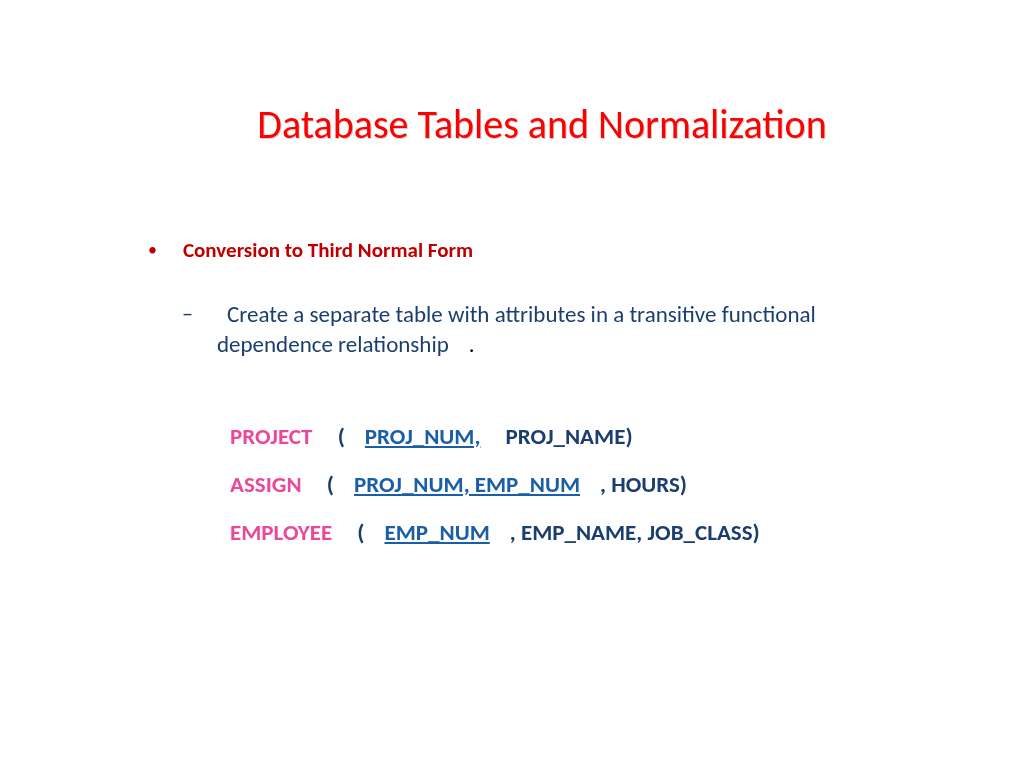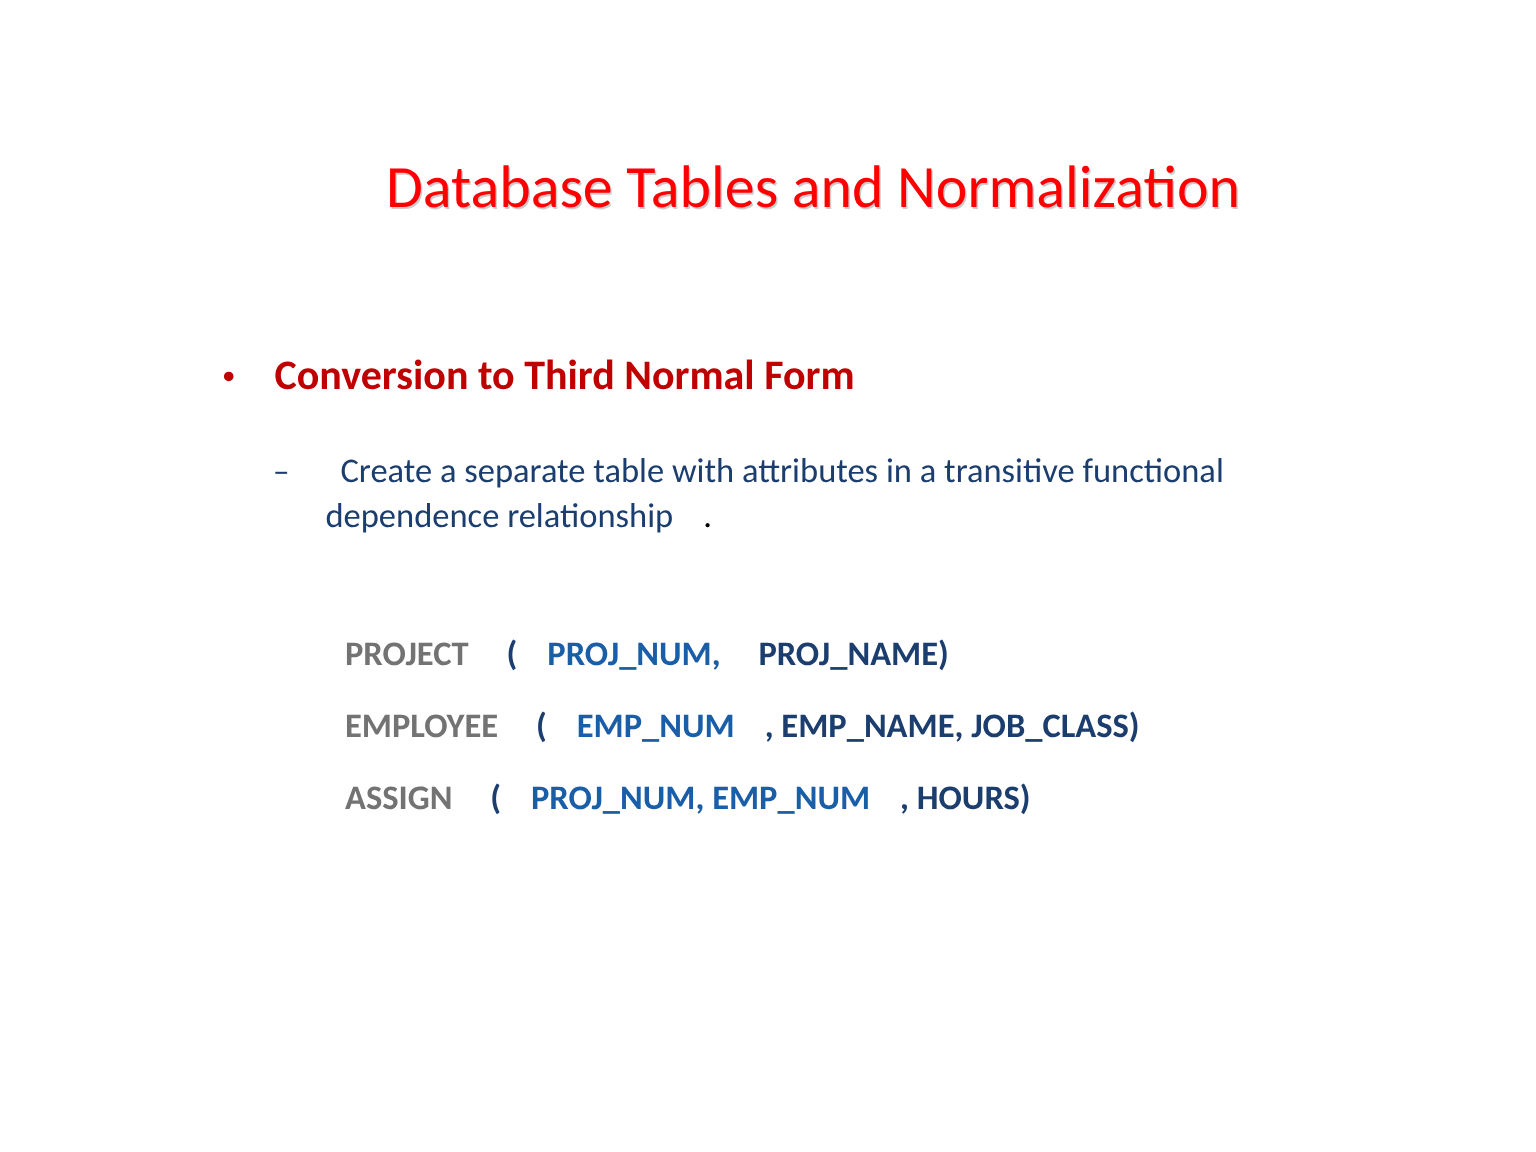--- a/index.html
+++ b/index.html
@@ -35,21 +35,21 @@
     }
     .bullet-dot {
       color: #c00000;
       font-size: 18px;
       margin-right: 16px;
       line-height: 30px;
     }
     .bullet-text {
       color: #c00000;
       font-weight: bold;
-      font-size: 28px;
+      font-size: 21px;
       line-height: 30px;
     }
     .sub-bullet-row {
       display: flex;
       align-items: flex-start;
       margin-left: 44px;
       margin-bottom: 48px;
     }
     .dash {
       color: #1b3e6f;
@@ -69,27 +69,28 @@
     .tables {
       margin-left: 82px;
     }
     .table-line {
       font-size: 23px;
       font-weight: bold;
       line-height: 38px;
       color: #1b3e6f;
     }
     .tname {
-      color: #737373;
+      color: #ec4899;
     }
     .plain {
       color: #1b3e6f;
     }
     .key {
       color: #1b5ea8;
+      text-decoration: underline;
     }
   </style>
 </head>
 <body>
 
 <h1 class="title">Database Tables and Normalization</h1>
 
 <div class="content">
   <div class="bullet-row">
     <span class="bullet-dot">•</span>
@@ -97,19 +98,19 @@
   </div>
   <div class="sub-bullet-row">
     <span class="dash">–</span>
     <span class="sub-text"><span>Create a separate table with attributes in a transitive functional dependence relationship</span><span class="period">.</span></span>
   </div>
   <div class="tables">
     <div class="table-line">
       <span class="tname">PROJECT</span><span class="plain"> (</span><span class="key">PROJ_NUM,</span><span class="plain"> PROJ_NAME)</span>
     </div>
     <div class="table-line">
-      <span class="tname">EMPLOYEE</span><span class="plain"> (</span><span class="key">EMP_NUM</span><span class="plain">, EMP_NAME, JOB_CLASS)</span>
+      <span class="tname">ASSIGN</span><span class="plain"> (</span><span class="key">PROJ_NUM, EMP_NUM</span><span class="plain">, HOURS)</span>
     </div>
     <div class="table-line">
-      <span class="tname">ASSIGN</span><span class="plain"> (</span><span class="key">PROJ_NUM, EMP_NUM</span><span class="plain">, HOURS)</span>
+      <span class="tname">EMPLOYEE</span><span class="plain"> (</span><span class="key">EMP_NUM</span><span class="plain">, EMP_NAME, JOB_CLASS)</span>
     </div>
   </div>
 </div>
 
 </body></html>

